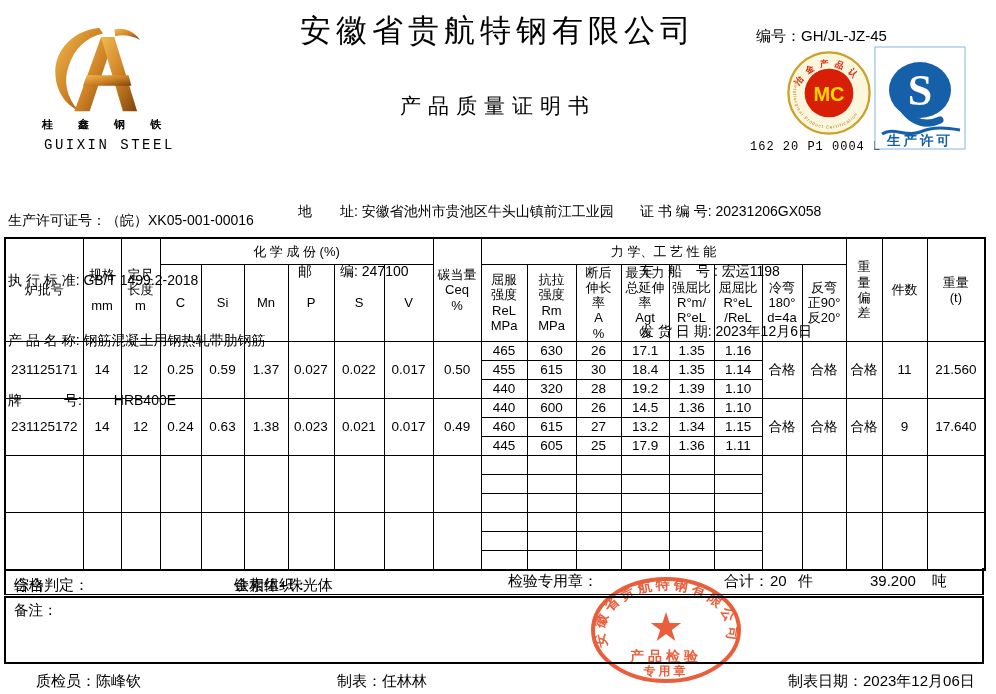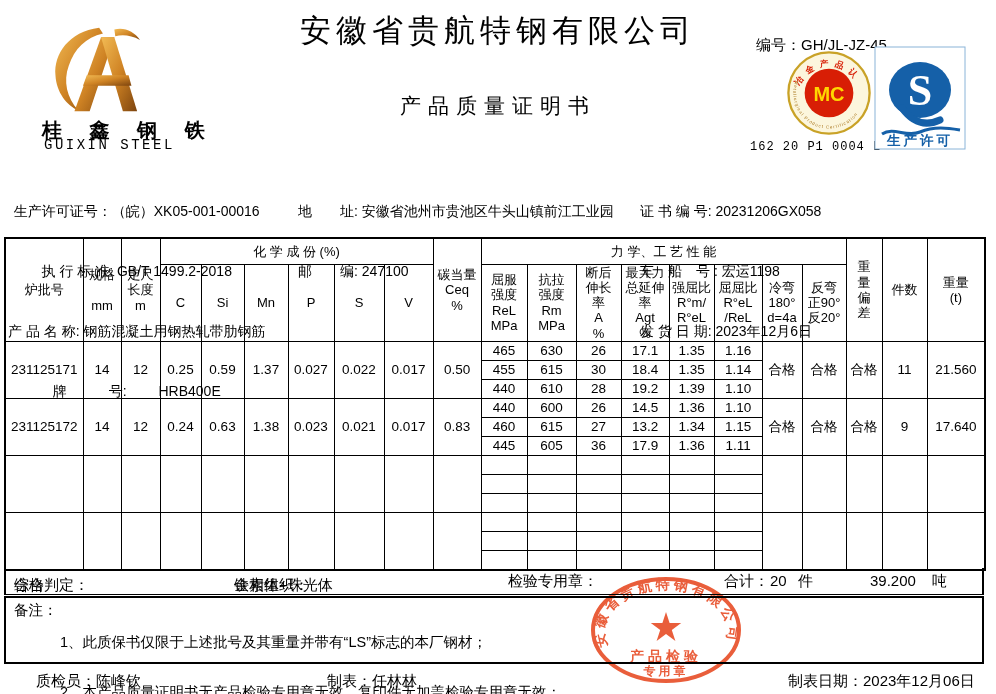--- a/index.html
+++ b/index.html
@@ -14,28 +14,28 @@
   .company-title {
     left:0; top:10px; width:100%; text-align:center;
     font-family:"Liberation Serif","DejaVu Serif",serif;
     font-size:31px; letter-spacing:5px; white-space:nowrap;
   }
   .doc-title {
     left:0; top:92px; width:100%; text-align:center;
     font-family:"Liberation Serif","DejaVu Serif",serif;
     font-size:21px; letter-spacing:7px;
   }
-  .cert-no { top:36px; left:756px; font-size:15px; white-space:pre; }
+  .cert-no { top:27px; left:756px; font-size:15px; white-space:pre; }
   .mc-code { top:140px; left:750px; width:130px; font-size:12px; letter-spacing:1px; white-space:pre;font-family:Liberation Mono, monospace; }
-  .logo-cn { top:117px; left:42px; font-size:20px; font-weight:bold; letter-spacing:11px; white-space:pre; }
+  .logo-cn { top:117px; left:42px; font-size:11px; font-weight:bold; letter-spacing:11px; white-space:pre; }
   .logo-en { top:137px; left:44px; font-size:14px; letter-spacing:2.5px; font-family:"Liberation Mono","DejaVu Sans Mono",monospace; }
 
   
   .info-col { font-size:14px; line-height:20px; white-space:pre; }
-  .info-left  { top:161px; left:8px;text-align:center;   }
+  .info-left  { top:170px; left:8px;   }
   .info-mid   { top:161px; left:298px; }
   .info-right { top:161px; left:640px; }
 
   
   table.main {
     position:absolute; left:4px; top:237px; width:980px; height:331px;
     border-collapse:collapse; table-layout:fixed; text-align:center;
     font-size:13.5px; border:2px solid #000;
   }
   table.main td { border:1px solid #000; padding:0; line-height:1.18; overflow:hidden; }
@@ -58,21 +58,21 @@
     left:4px; top:596px; width:980px; height:68px;
     border:2px solid #000; display:flex; font-size:14.5px;
     padding:3px 0 0 8px;
   }
   .notes-label { width:46px; flex:0 0 46px; }
   .notes-lines { line-height:16.5px; white-space:pre; }
 
   
   .footer-item { top:672px; font-size:15px; white-space:pre; }
   .f-inspector { left:36px; }
-  .f-preparer { left:327px; }
+  .f-preparer { left:337px; }
   .f-date { left:788px; }
 
   
   .stamp { left:588px; top:574px; mix-blend-mode:multiply; opacity:.92; pointer-events:none; }
   .stamp text { font-family:"Liberation Sans","DejaVu Sans",sans-serif; }
 </style>
 </head>
 <body>
 
 <div class="abs company-title">安徽省贵航特钢有限公司</div>
@@ -244,38 +244,38 @@
   <tr class="sub">
     <td>455</td>
     <td>615</td>
     <td>30</td>
     <td>18.4</td>
     <td>1.35</td>
     <td>1.14</td>
   </tr>
   <tr class="sub">
     <td>440</td>
-    <td>610</td>
+    <td>320</td>
     <td>28</td>
     <td>19.2</td>
     <td>1.39</td>
     <td>1.10</td>
   </tr>
 
   <tr class="sub">
     <td rowspan="3">231125172</td>
     <td rowspan="3">14</td>
     <td rowspan="3">12</td>
     <td rowspan="3">0.24</td>
     <td rowspan="3">0.63</td>
     <td rowspan="3">1.38</td>
     <td rowspan="3">0.023</td>
     <td rowspan="3">0.021</td>
     <td rowspan="3">0.017</td>
-    <td rowspan="3">0.83</td>
+    <td rowspan="3">0.49</td>
     <td>440</td>
     <td>600</td>
     <td>26</td>
     <td>14.5</td>
     <td>1.36</td>
     <td>1.10</td>
     <td rowspan="3">合格</td>
     <td rowspan="3">合格</td>
     <td rowspan="3">合格</td>
     <td rowspan="3">9</td>
@@ -285,21 +285,21 @@
     <td>460</td>
     <td>615</td>
     <td>27</td>
     <td>13.2</td>
     <td>1.34</td>
     <td>1.15</td>
   </tr>
   <tr class="sub">
     <td>445</td>
     <td>605</td>
-    <td>36</td>
+    <td>25</td>
     <td>17.9</td>
     <td>1.36</td>
     <td>1.11</td>
   </tr>
 
   <tr class="sub">
     <td rowspan="3"></td>
         <td rowspan="3"></td>
         <td rowspan="3"></td>
         <td rowspan="3"></td>
@@ -386,26 +386,20 @@
   <span style="left:502px">检验专用章：</span>
   <span style="left:718px">合计：</span>
   <span style="left:764px">20</span>
   <span style="left:792px">件</span>
   <span style="left:864px">39.200</span>
   <span style="left:926px">吨</span>
 </div>
 
 <div class="abs notes">
   <span class="notes-label">备注：</span>
-  <div class="notes-lines">
-    <div>1、此质保书仅限于上述批号及其重量并带有“LS”标志的本厂钢材；</div>
-    <div>2、本产品质量证明书无产品检验专用章无效，复印件无加盖检验专用章无效；</div>
-    
-    
-  </div>
 </div>
 
 <div class="abs footer-item f-inspector"><span>质检员：</span><span>陈峰钦</span></div>
 <div class="abs footer-item f-preparer"><span>制表：</span><span>任林林</span></div>
 <div class="abs footer-item f-date"><span>制表日期：</span><span>2023年12月06日</span></div>
 
 <svg class="abs stamp" width="156" height="112" viewBox="0 0 156 112">
   <ellipse cx="78" cy="56" rx="73" ry="51" fill="none" stroke="#e8502a" stroke-width="4"></ellipse>
   <path id="stampArc" d="M 20 72 A 62 42 0 1 1 136 72" fill="none"></path>
   <text font-size="14" font-weight="bold" fill="#e8502a" letter-spacing="3.5"><textPath href="#stampArc">安徽省贵航特钢有限公司</textPath></text>

